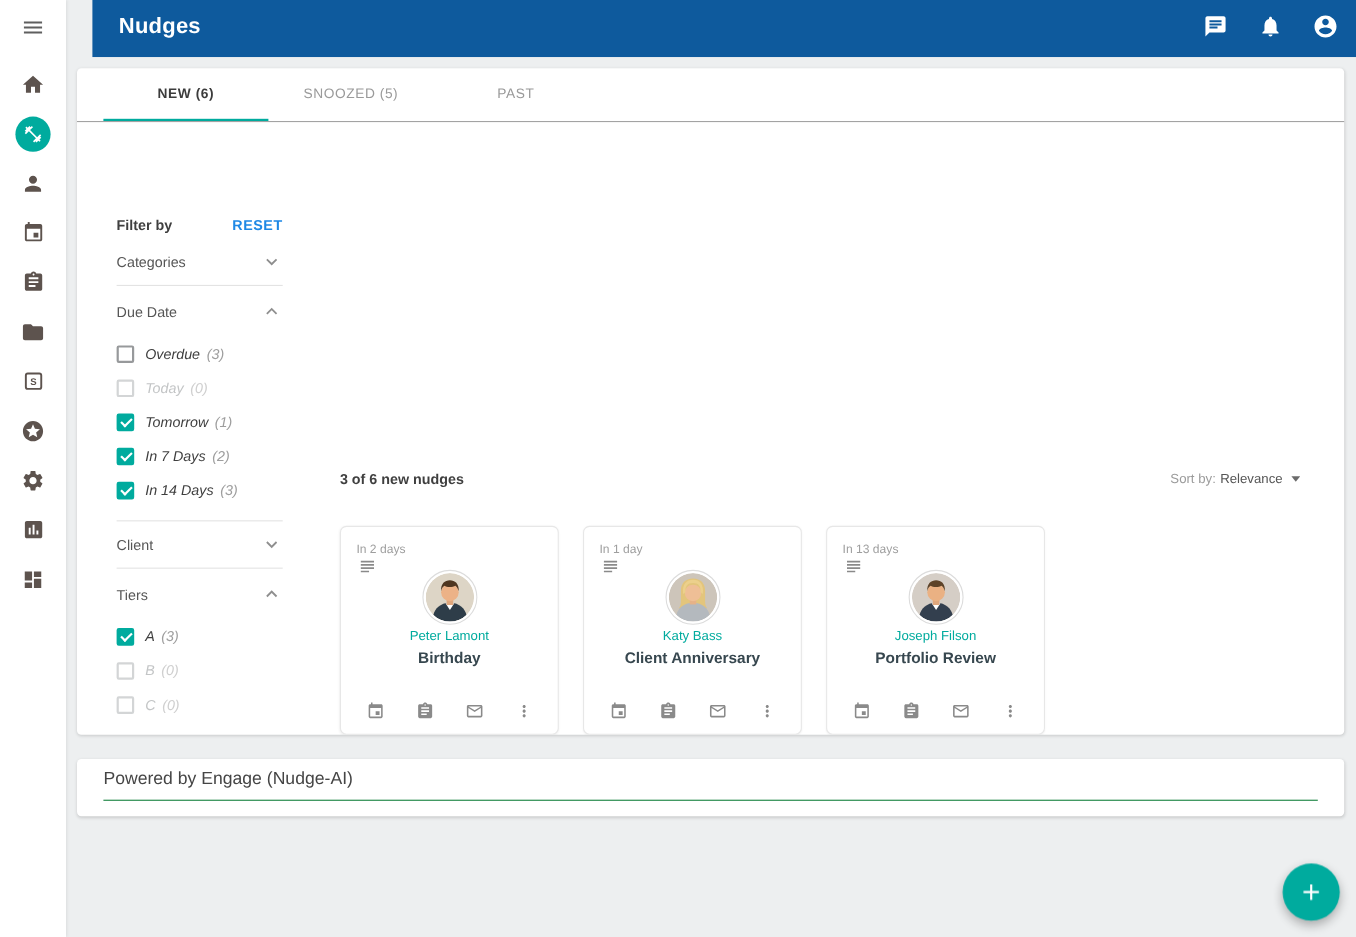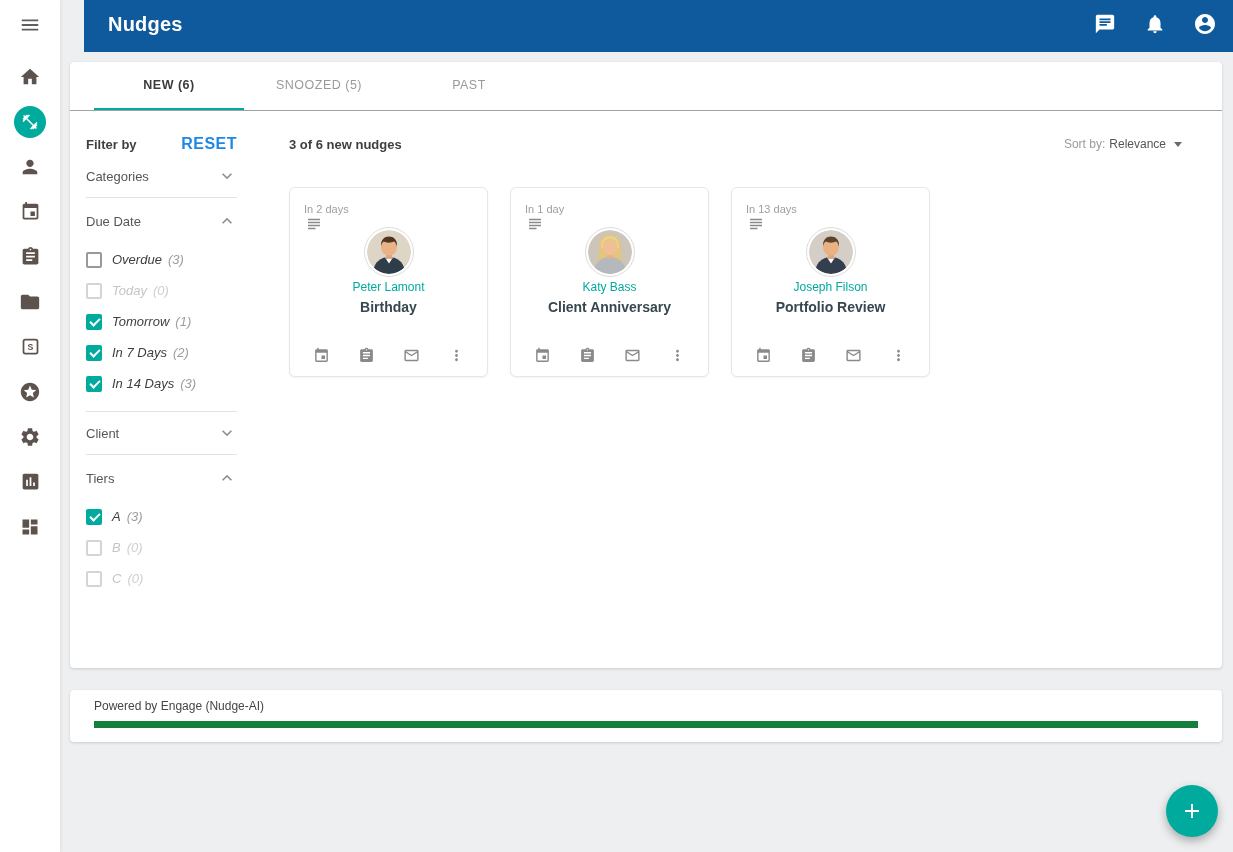--- a/index.html
+++ b/index.html
@@ -23,27 +23,27 @@
   .appbar-actions button { width:24px; height:24px; display:flex; align-items:center; justify-content:center; }
 
   .content { flex:1; background:#edeff0; padding:10px 11px 0 10px; position:relative; overflow:hidden; }
 
   
   .panel { background:#fff; border-radius:4px; box-shadow:0 1px 3px rgba(0,0,0,.15); height:606px; display:flex; flex-direction:column; }
   .tabs { display:flex; padding-left:24px; border-bottom:1px solid #a3a3a3; flex:none; }
   .tab { width:150px; height:48px; font-size:12.5px; font-weight:500; letter-spacing:.5px; color:#9a9a9a; border-bottom:2px solid transparent; }
   .tab.active { color:#3c3c3c; font-weight:600; border-bottom-color:var(--accent,#00ab9e); }
 
-  .panel-body { flex:1; display:flex; padding:24px 24px 0 16px; overflow:hidden; }
+  .panel-body { flex:1; display:flex; padding:24px 24px 0 36px; overflow:hidden;align-items:flex-end; }
 
   
   .filters { width:151px; margin-right:52px; flex:none; }
   .filters-head { display:flex; align-items:baseline; justify-content:space-between; height:16px; margin-bottom:4px; }
   .filters-title { font-size:13px; font-weight:700; color:#3f3f3f; }
-  .reset-btn { font-size:16px; font-weight:600; letter-spacing:.5px; color:var(--reset_link,#1e88e5); }
+  .reset-btn { font-size:13px; font-weight:600; letter-spacing:.5px; color:var(--reset_link,#1e88e5); }
   .fsection { border-bottom:1px solid #e3e3e3; }
   .fsection.no-divider { border-bottom:none; }
   .fsection-head { width:100%; height:46px; display:flex; align-items:center; justify-content:space-between; font-size:13px; color:#565656; }
   .fsection.compact .fsection-head { height:42px; }
   .chev svg { display:block; transform:rotate(0deg); }
   .chev.expanded svg { transform:rotate(180deg); }
   .fsection-body { padding-bottom:12px; }
   .filter-item { display:flex; align-items:center; gap:10px; height:31px; cursor:pointer;font-style:italic; }
   .checkbox { width:16px; height:16px; border:2px solid #97999b; border-radius:2px; position:relative; flex:none; }
   .filter-item.checked .checkbox { background:var(--accent,#00ab9e); border-color:var(--accent,#00ab9e); }
@@ -70,21 +70,21 @@
   .icon-btn { color:#8a8a8a; width:20px; height:20px; display:flex; align-items:center; justify-content:center; }
   .avatar-ring { margin-top:7px; width:50px; height:50px; border-radius:50%; border:1px solid #dcdcdc; background:#fff; padding:2px; }
   .avatar-ring svg { display:block; border-radius:50%; }
   .client-link { margin-top:3px; font-size:12px; color:var(--accent,#00ab9e); text-decoration:none; }
   .card-title { margin-top:5px; font-size:14px; font-weight:700; color:#37474f; }
   .card-actions { margin-top:auto; width:100%; display:flex; justify-content:space-between; padding:0 6px; }
   .card-actions .icon-btn { width:22px; height:22px; }
 
   
   .footer-bar { margin-top:22px; background:#fff; border-radius:4px; box-shadow:0 1px 3px rgba(0,0,0,.15); height:52px; padding:0 24px; }
-  .footer-text { height:38px; display:flex; align-items:center; font-size:12px; color:#454545; border-bottom:7px solid #15803d; }
+  .footer-text { height:38px; display:flex; align-items:center; font-size:16px; color:#454545; border-bottom:1px solid #15803d; }
 
   
   .fab { position:fixed; right:15px; bottom:15px; width:52px; height:52px; border-radius:50%; background:var(--accent,#00ab9e); box-shadow:0 4px 10px rgba(0,0,0,.3); display:flex; align-items:center; justify-content:center; }
 </style>
 </head>
 <body>
 
 <aside class="sidebar">
   <button class="side-btn">
     <svg width="22" height="22" viewBox="0 0 24 24">

